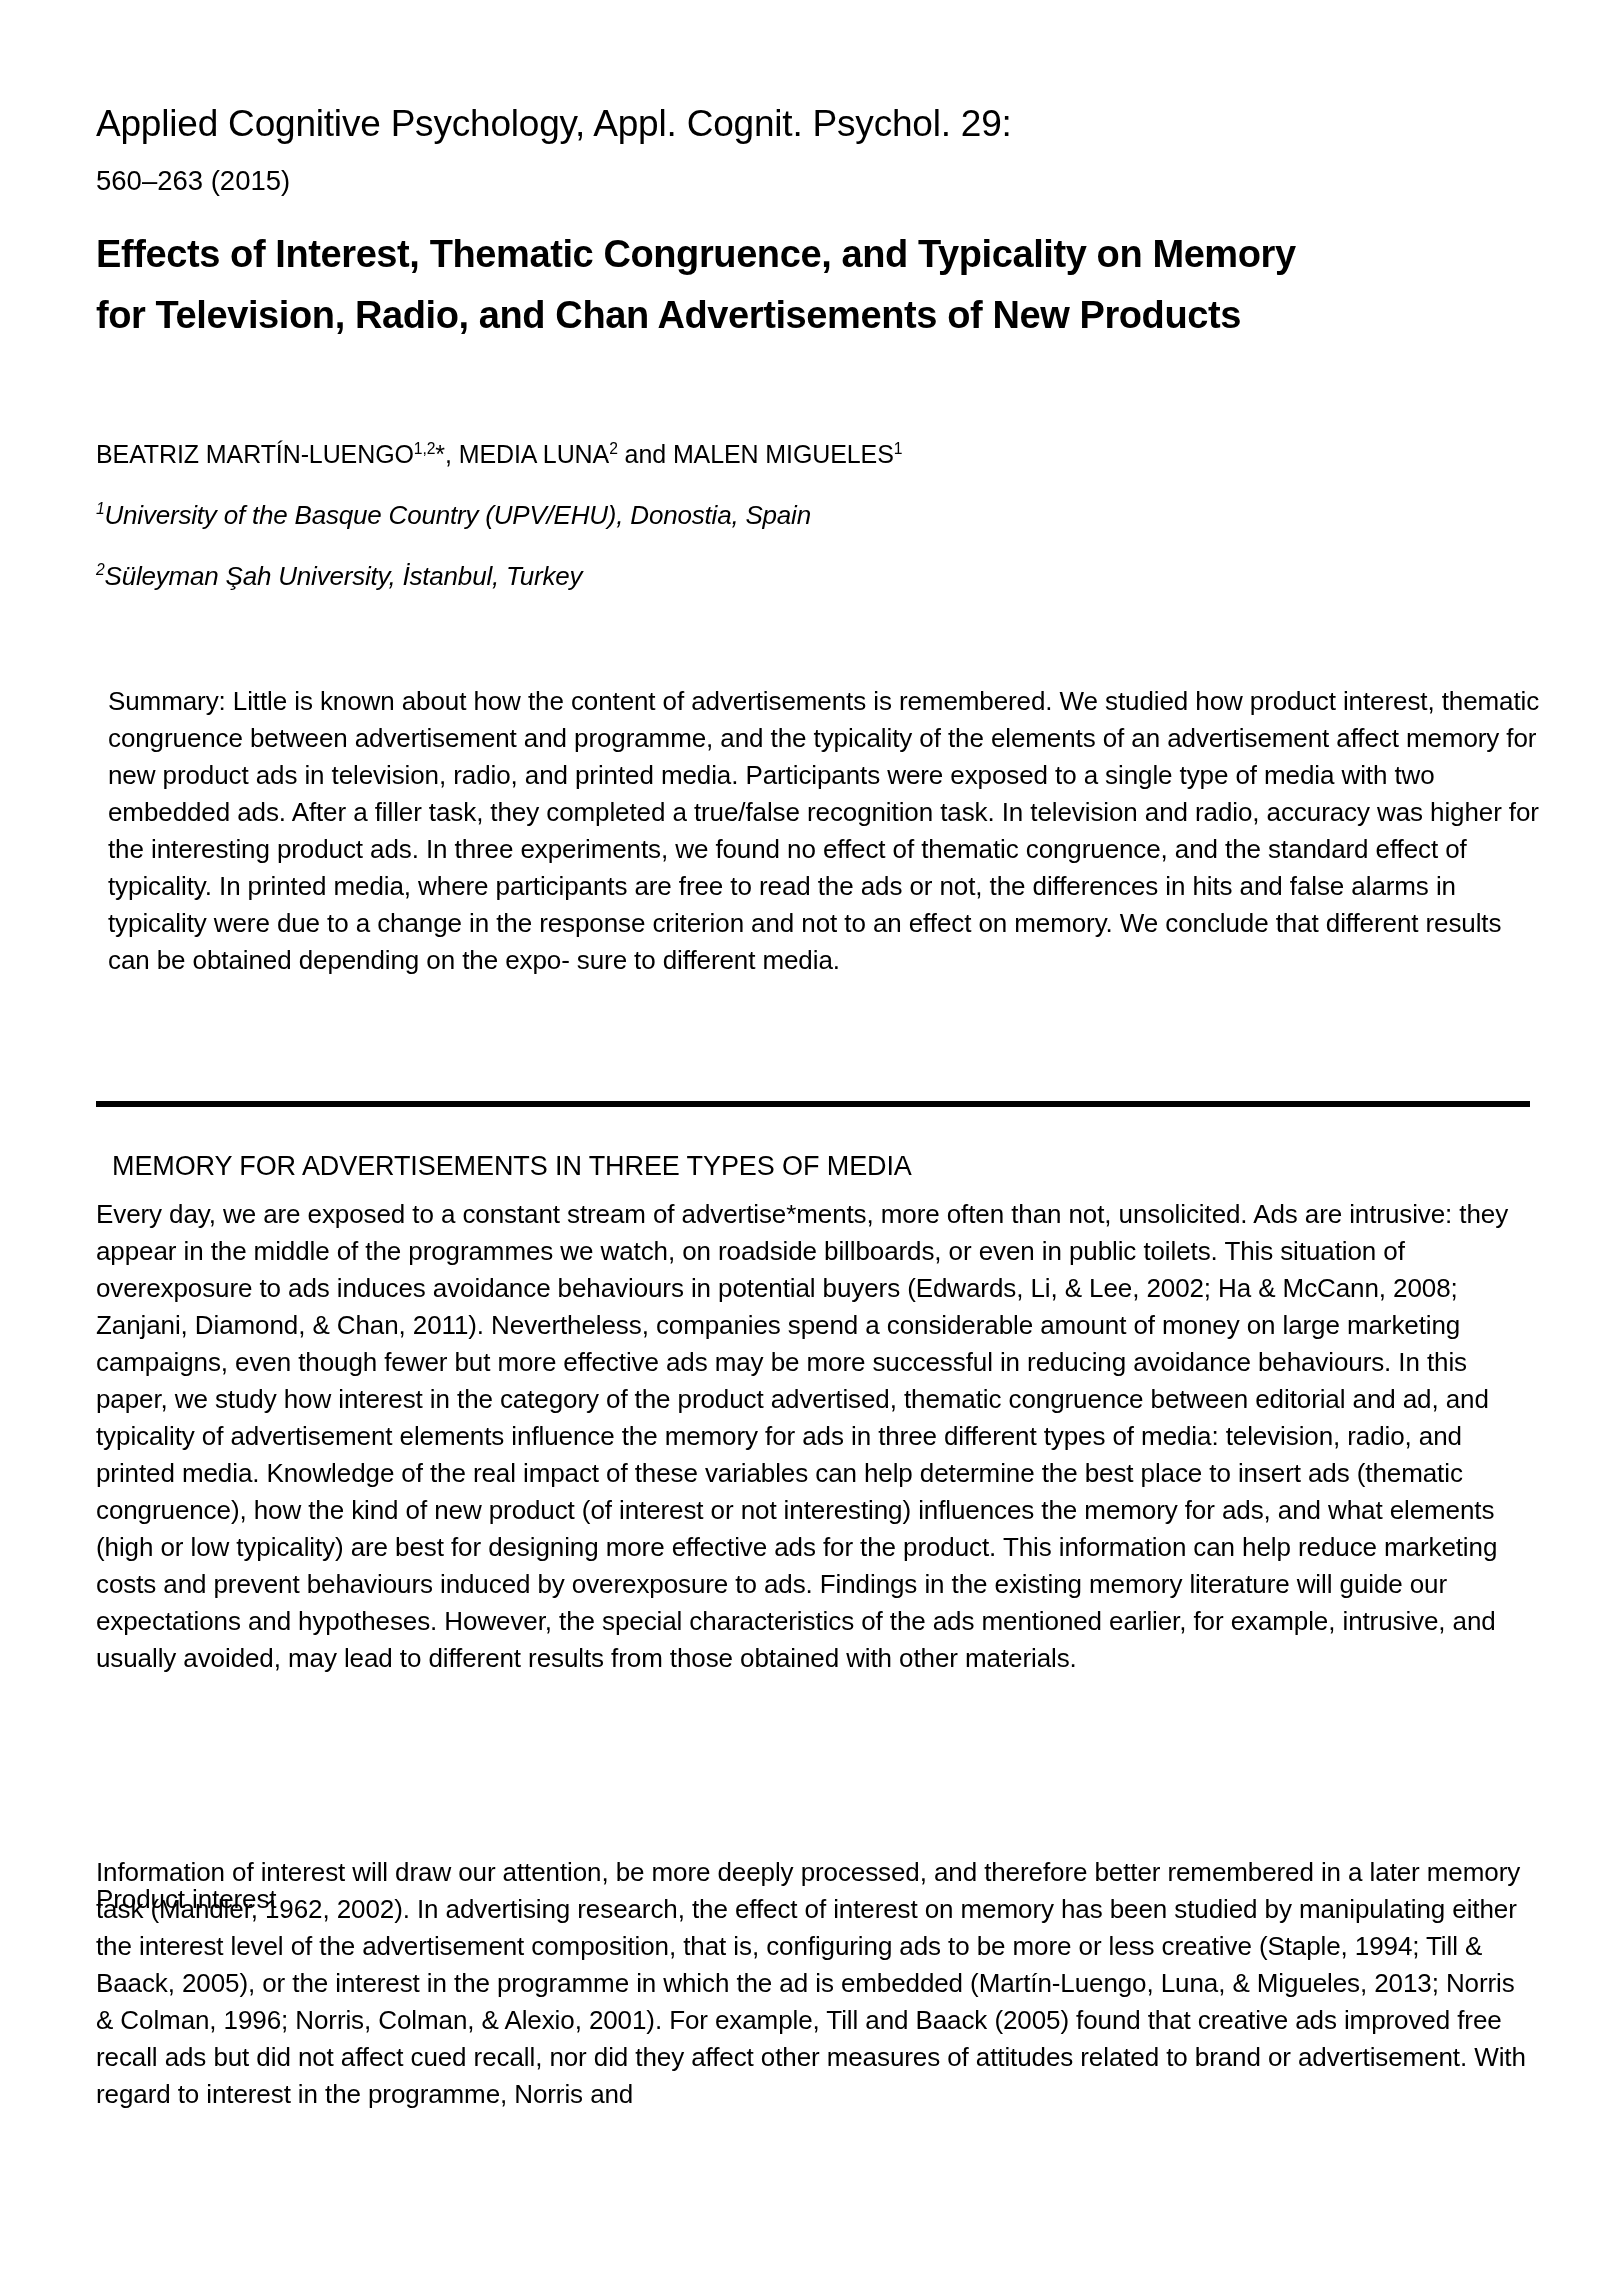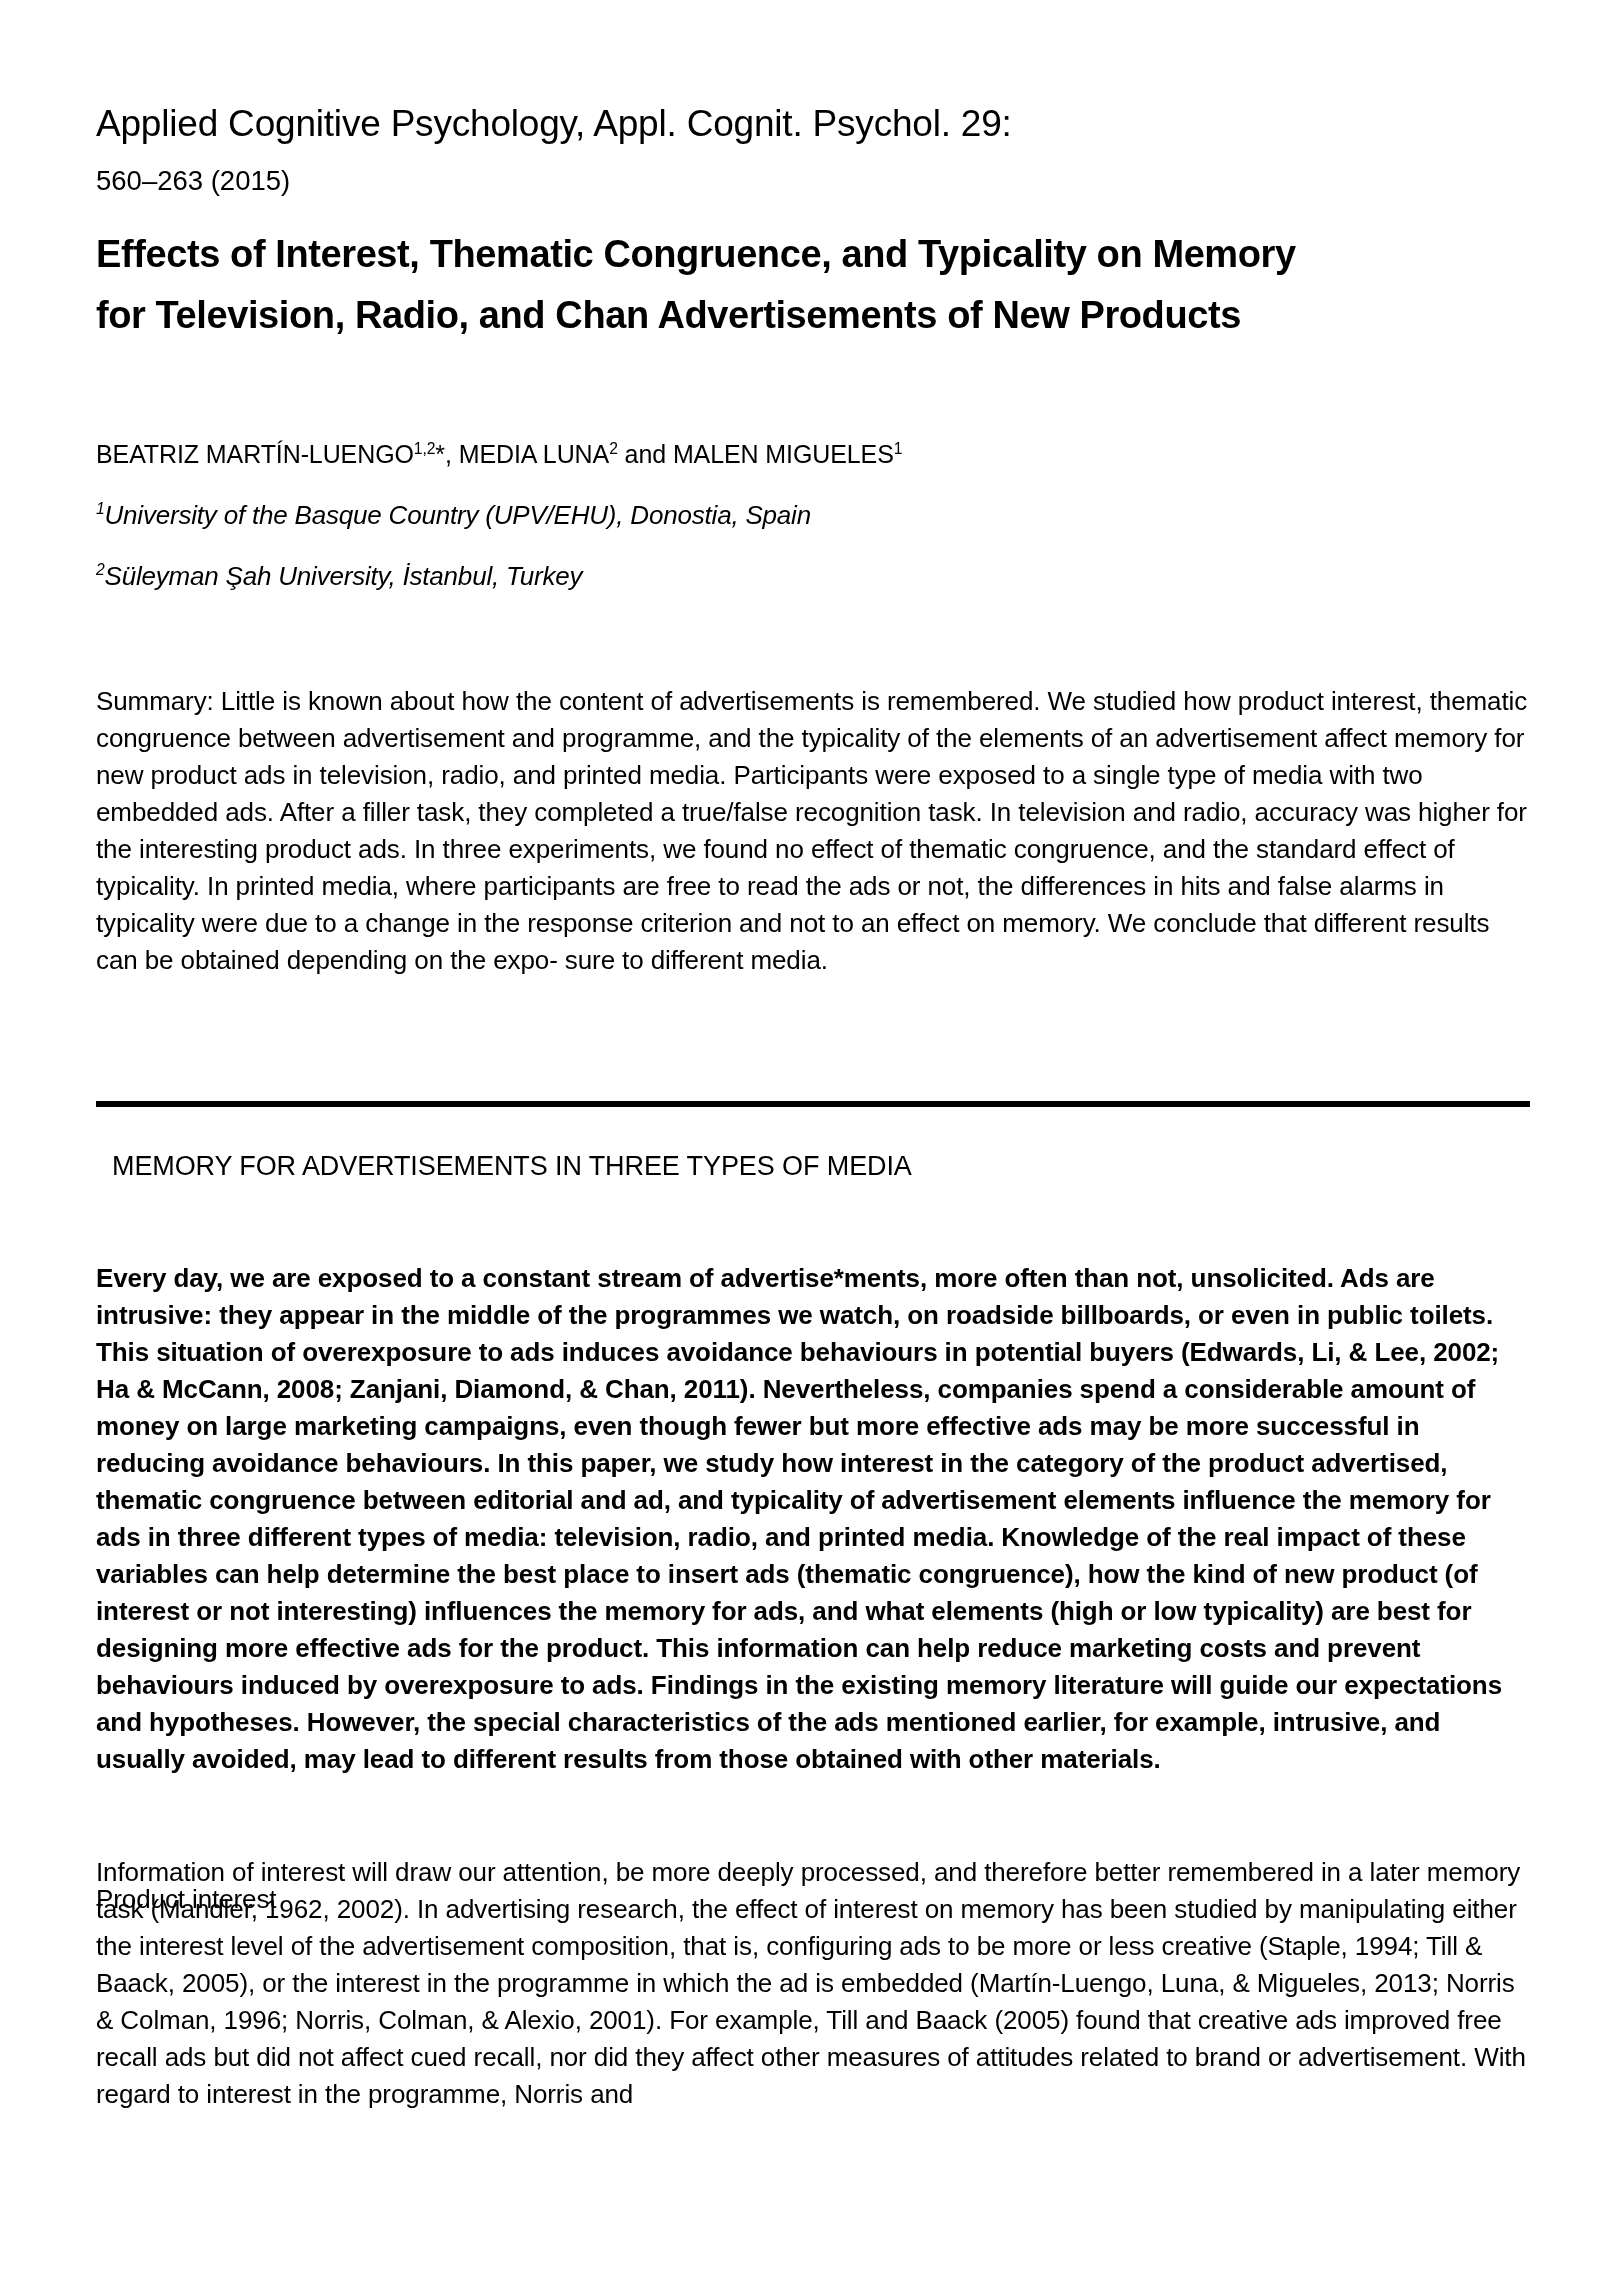--- a/index.html
+++ b/index.html
@@ -52,37 +52,37 @@
   }
   .affil-1 { top: 500px; }
   .affil-2 { top: 561px; }
 
   .body-text {
     font-size: 26px;
     line-height: 37px;
     letter-spacing: -0.1px;
     text-align: left;
   }
-  .abstract { top: 683px; }
+  .abstract { top: 683px; margin-left: 12px; }
 
   .rule {
     top: 1101px;
     height: 5.9px;
     background: #000000;
     border: none;
     margin: 0;
   }
   .section-heading {
     top: 1135px;
     font-size: 27px;
     font-weight: 400;
     letter-spacing: -0.1px;
     margin: 16px;
   }
-  .para-1 { top: 1260px; font-weight: bold; }
+  .para-1 { top: 1196px; }
 
   .sub-heading {
     top: 1884px;
     font-size: 26px;
     font-weight: 400;
     letter-spacing: -0.1px;
     margin: 0;
   }
   .para-2 { top: 1854px; }
 </style>

